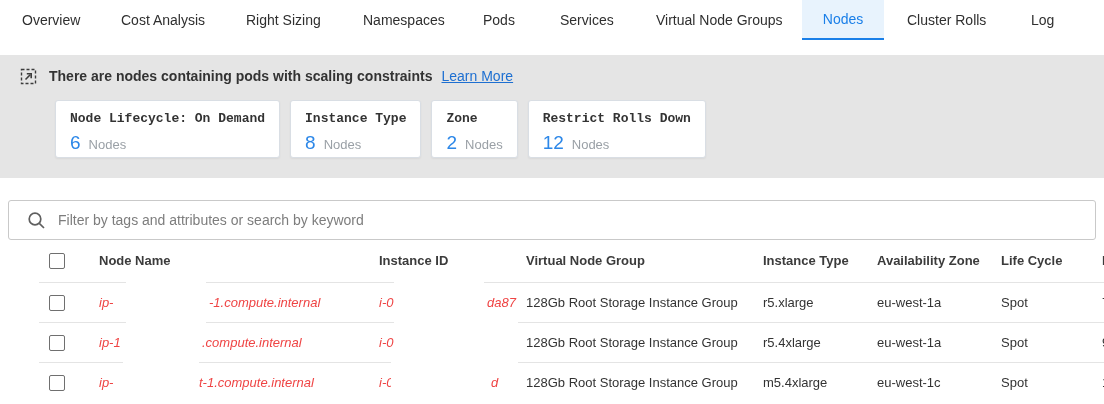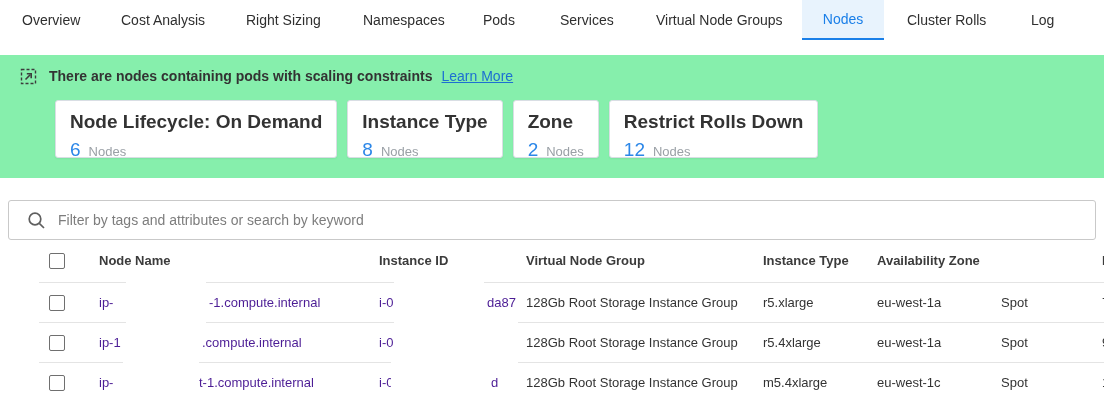--- a/index.html
+++ b/index.html
@@ -9,29 +9,29 @@
 
   
   .tabs { position:relative; height:40px; }
   .tab { position:absolute; top:0; height:40px; display:flex; align-items:center;
          justify-content:center; padding:0 18px; font-size:14px; color:#2f2f2f;
          cursor:pointer; white-space:nowrap; }
   .tab.active { background:#e8f3fd; color:#1a7fe8; border-bottom:2px solid #1a7fe8; font-weight:500; }
 
   
   .banner { position:absolute; top:55px; left:0; width:1104px; height:123px;
-            background:#86efac; padding:9px 0 0 0; }
+            background:#e5e5e5; padding:9px 0 0 0; }
   .banner-head { display:flex; align-items:center; margin-left:20px; height:24px; }
   .b-icon { width:17px; height:17px; display:inline-flex; margin-right:12px; }
   .b-msg { font-size:14px; font-weight:700; color:#333; }
   .b-link { font-size:14px; color:#1d6fd1; text-decoration:underline; margin-left:9px; cursor:pointer; }
   .cards { position:absolute; top:45px; left:55px; display:flex; gap:10px; }
   .card { background:#fff; border:1px solid #d9dee4; border-radius:3px; height:58px;
           padding:10px 14px 0 14px; box-shadow:0 1px 2px rgba(0,0,0,0.06); cursor:pointer; }
-  .card-title { font-size:19px; font-weight:700; color:#333; white-space:nowrap; }
+  .card-title { font-size:13px; font-weight:700; color:#333; white-space:nowrap;font-family:Liberation Mono, monospace; }
   .card-val { display:flex; align-items:baseline; margin-top:6px; }
   .card-num { font-size:19px; font-weight:500; color:#2c87e8; }
   .card-unit { font-size:13px; color:#9aa0a6; margin-left:8px; }
 
   
   .searchbar { position:absolute; top:200px; left:8px; width:1088px; height:40px;
                background:#fff; border:1px solid #c9c9c9; border-radius:3px;
                display:flex; align-items:center; padding:0 12px; }
   .s-icon { width:19px; height:19px; margin-left:6px; margin-right:12px; flex:none; }
   .searchbar input { border:none; outline:none; flex:1; font-size:14px;
@@ -44,21 +44,21 @@
   .trow  { position:relative; height:40px; font-size:13px; color:#333;
            border-top:1px solid #e4e4e4; }
   .thead span, .trow span { position:absolute; top:0; white-space:nowrap; }
   .thead span { line-height:42px; cursor:pointer; }
   .trow  span { line-height:40px; }
   .cb { position:absolute; left:10px; width:16px; height:16px; border:1.5px solid #6f6f6f;
         border-radius:2px; background:#fff; cursor:pointer; }
   .thead .cb { top:13px; } .trow .cb { top:12px; }
   .c-name { left:60px; } .c-id { left:340px; } .c-vng { left:487px; }
   .c-type { left:724px; } .c-az { left:838px; } .c-lc { left:962px; } .c-pods { left:1063px; }
-  .link { color:#4c1d95; cursor:pointer; }
+  .link { color:#ef4444; cursor:pointer;font-style:italic; }
   .redact { position:absolute; top:-1px; height:42px; background:#fff; z-index:2; }
 </style>
 </head>
 <body>
 
 <div class="app">
 
   <nav class="tabs">
     <div class="tab" style="left:4px">Overview</div>
     <div class="tab" style="left:103px">Cost Analysis</div>
@@ -127,20 +127,21 @@
   </div>
 
   <div class="table">
     <div class="thead">
       <div class="cb"></div>
       <span class="c-name">Node Name</span>
       <span class="c-id">Instance ID</span>
       <span class="c-vng">Virtual Node Group</span>
       <span class="c-type">Instance Type</span>
       <span class="c-az">Availability Zone</span>
+      <span class="c-lc">Life Cycle</span>
       <span class="c-pods">Pods</span>
     </div>
 
     <div class="trow">
       <div class="cb"></div>
       <span class="link" style="left:60px">ip-</span>
       <span class="link" style="left:170px">-1.compute.internal</span>
       <span class="link" style="left:340px">i-0</span>
       <span class="link" style="left:448px">da87</span>
       <span class="c-vng">128Gb Root Storage Instance Group</span>

